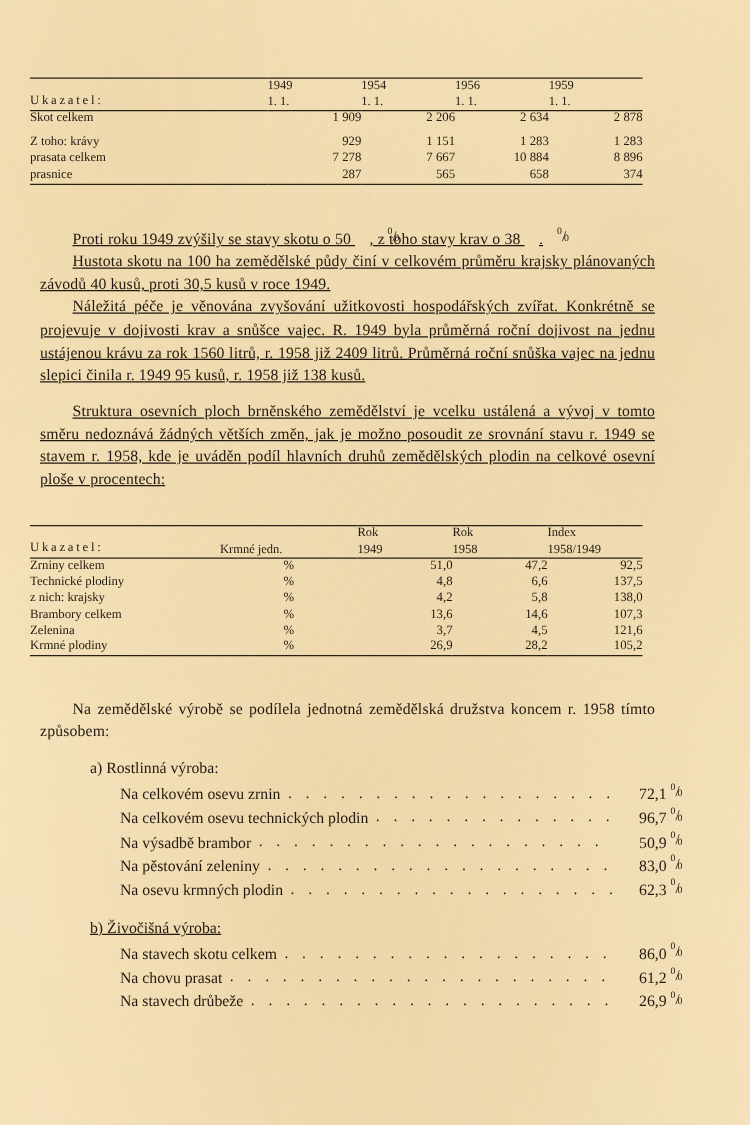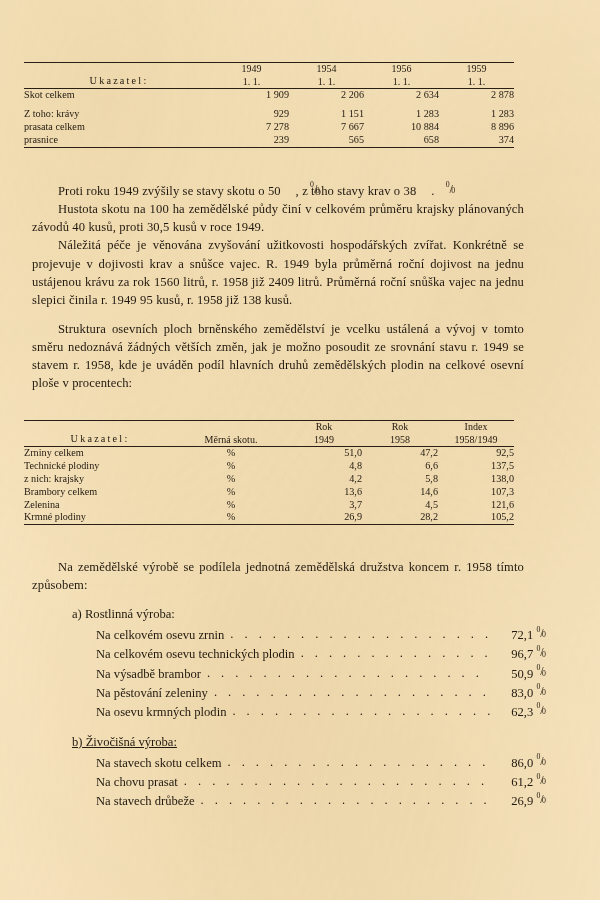--- a/index.html
+++ b/index.html
@@ -49,27 +49,25 @@
     padding: 0;
     font-weight: normal;
     vertical-align: bottom;
     line-height: 1.26;
   }
   .rule-top td { border-top: 1.6px solid #2a2016; }
   .rule-mid td { border-bottom: 1.1px solid #2a2016; }
   .rule-bot td { border-bottom: 1.4px solid #2a2016; margin-top: 32px; }
 
   .hcell {
-    text-align: center;
     padding: 4px 0 4px 0;
     font-size: 10px;
   }
   .hcell .l2 { display: block; }
   .ukaz {
-    text-align: center;
     letter-spacing: 2.2px;
     font-size: 10.2px;
     padding-bottom: 4px;
   }
   .lbl { text-align: left; padding-left: 2px; }
   .num { text-align: right; padding-right: 24px; }
   .numc { text-align: center; }
   .indent1 { padding-left: 36px; }
   .spacer-row td { height: 6px; }
   .pad-top td { padding-top: 5px; margin-left: 37px; }
@@ -146,21 +144,21 @@
     bottom: 42px;
     left: 0;
     right: 0;
     text-align: center;
     font-size: 11.5px;
     letter-spacing: .6px;
   }
 
   .t1 { position: absolute; top: 62px; left: 24px; }
   .t2 { position: absolute; top: 420px; left: 24px; }
-  .para1 { position: absolute; top: 182px; left: 32px; }
+  .para1 { position: absolute; top: 182px; left: 32px; text-decoration: underline; }
   .listwrap { position: absolute; top: 558px; left: 32px; }
 </style>
 </head>
 <body>
 
 <div class="page">
 
   <div class="t1">
     <table class="doc">
       <colgroup>
@@ -199,21 +197,21 @@
           </tr>
           <tr class="">
             <td class="lbl indent1">prasata celkem</td>
             <td class="num">7 278</td>
             <td class="num">7 667</td>
             <td class="num">10 884</td>
             <td class="num">8 896</td>
           </tr>
           <tr class=" rule-bot">
             <td class="lbl indent1">prasnice</td>
-            <td class="num">239</td>
+            <td class="num">287</td>
             <td class="num">565</td>
             <td class="num">658</td>
             <td class="num">374</td>
           </tr>
         </tbody>
     </table>
   </div>
 
   <div class="para1">
     <p class="para"><span>Proti roku 1949 zvýšily se stavy skotu o 50 </span><span class="pct"><i class="a">0</i><i class="s">/</i><i class="b">0</i></span><span>, z toho stavy krav o 38 </span><span class="pct"><i class="a">0</i><i class="s">/</i><i class="b">0</i></span><span>.</span></p>
@@ -227,21 +225,21 @@
       <colgroup>
         <col style="width:152px">
           <col style="width:110px">
           <col style="width:76px">
         <col style="width:76px">
           <col style="width:76px">
       </colgroup>
       <tbody id="t2-head">
           <tr class="rule-top rule-mid">
             <td class="ukaz">Ukazatel:</td>
-            <td class="hcell">Měrná skotu.</td>
+            <td class="hcell">Krmné jedn.</td>
             <td class="hcell">Rok<span class="l2">1949</span></td>
             <td class="hcell">Rok<span class="l2">1958</span></td>
             <td class="hcell">Index<span class="l2">1958/1949</span></td>
           </tr>
         </tbody>
       <tbody id="t2-body">
           <tr class=" pad-top">
             <td class="lbl">Zrniny celkem</td>
             <td class="numc">%</td>
             <td class="num">51,0</td>

